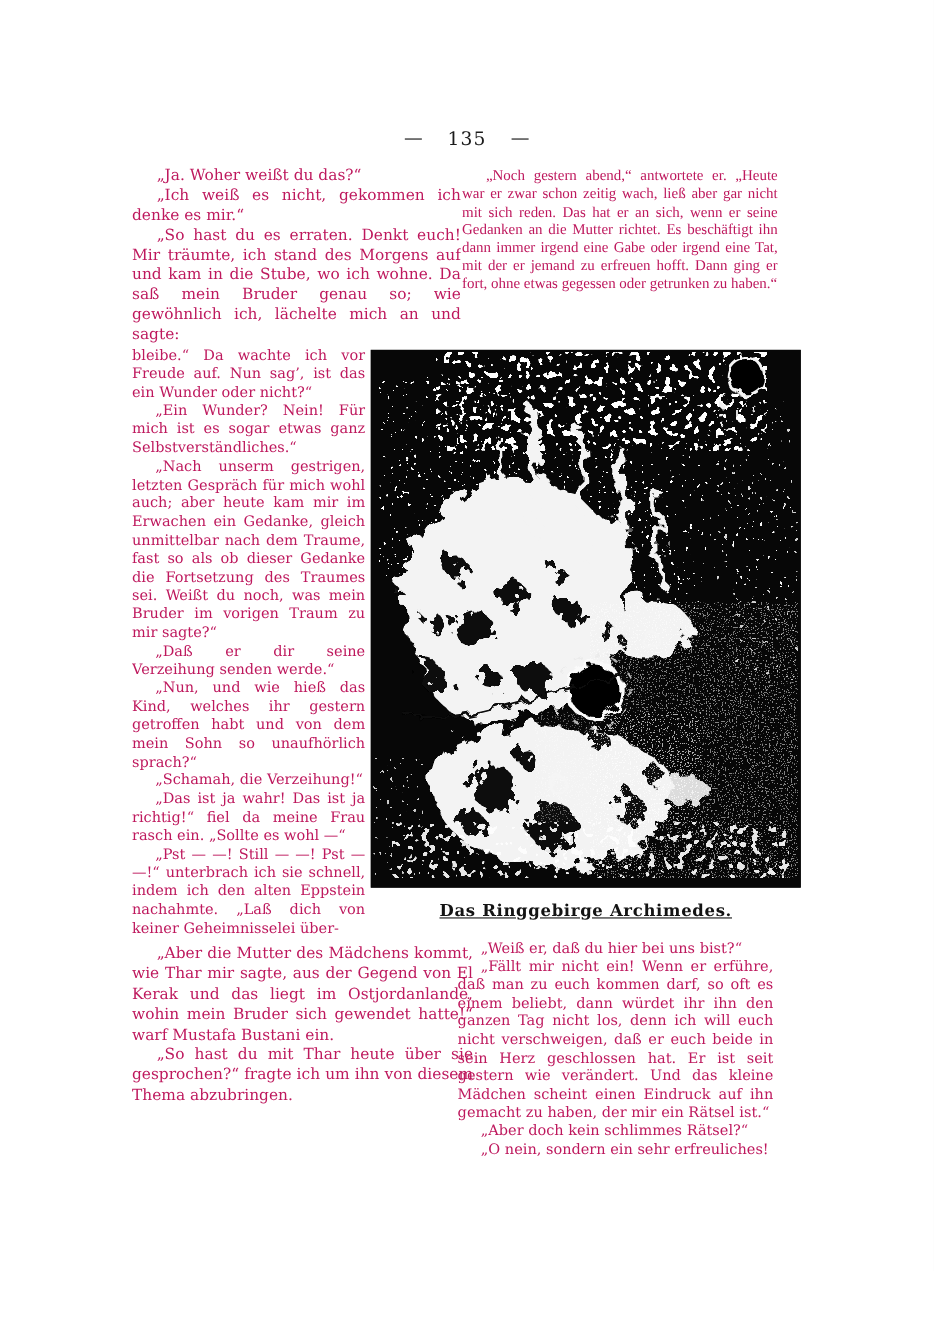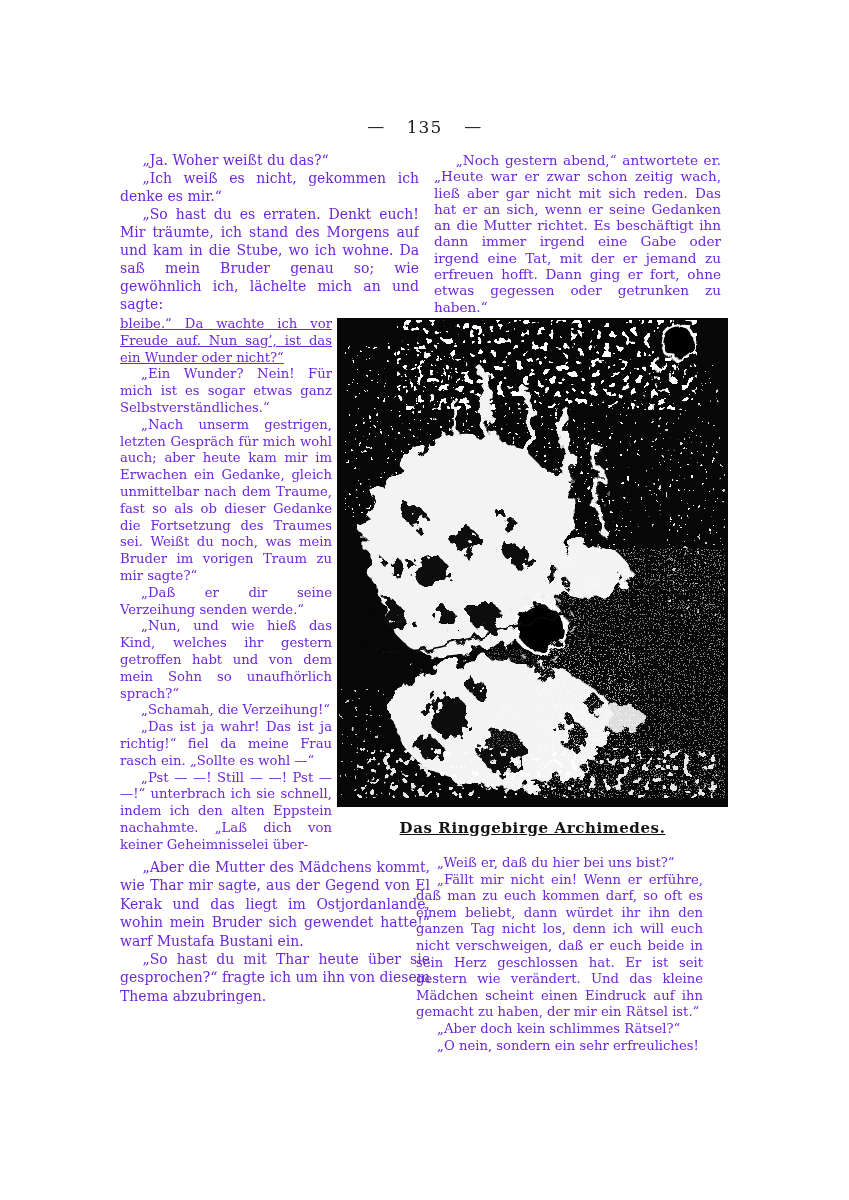--- a/index.html
+++ b/index.html
@@ -17,31 +17,31 @@
     text-align:center; font-size:17px; color:#1b1b1b;
     letter-spacing:0.5px;
   }
   .pagenum .dash { display:inline-block; margin:0 22px; transform:translateY(-1px); }
   .pagenum .num { display:inline-block; letter-spacing:1px; }
 
   .col {
     position:absolute;
     text-align:justify;
     overflow:hidden;
-    color:#6d28d9;
+    color:#be185d;
     hyphens:auto;
     -webkit-hyphens:auto;
   }
   .col p { margin:0; padding:0; text-indent:1.6em; }
-  .col p.cont { text-indent:0;text-decoration:underline; }
+  .col p.cont { text-indent:0; }
 
   #left-top     { left:120px; top:151px; width:299px; height:164px; font-size:14px;   line-height:18px;   }
   #left-narrow  { left:120px; top:316px; width:212px; height:540px; font-size:13.2px; line-height:16.8px; }
   #left-wide    { left:120px; top:858px; width:310px; height:206px; font-size:14px;   line-height:18.4px; }
-  #right-top    { left:434px; top:152px; width:287px; height:164px; font-size:13.6px; line-height:16.3px; }
+  #right-top    { left:420px; top:152px; width:287px; height:164px; font-size:13.6px; line-height:16.3px;font-family:Liberation Serif, serif; }
   #right-bottom { left:416px; top:855px; width:287px; height:208px; font-size:13.2px; line-height:16.6px; }
 
   figure.photo {
     position:absolute; left:337px; top:318px;
     width:391px; height:489px; margin:0; padding:0;
     background:#070707;
   }
   figure.photo svg { display:block; width:391px; height:489px; }
 
   .caption {

